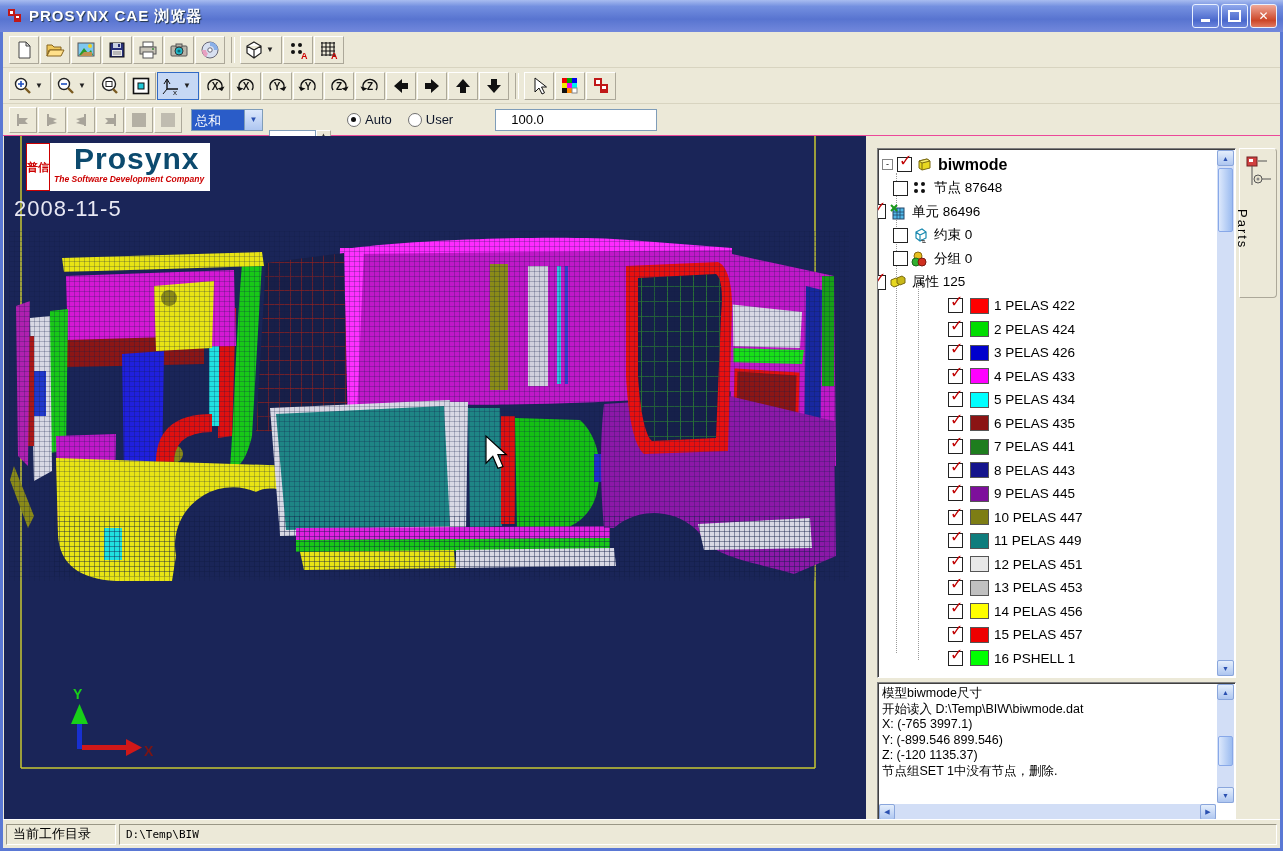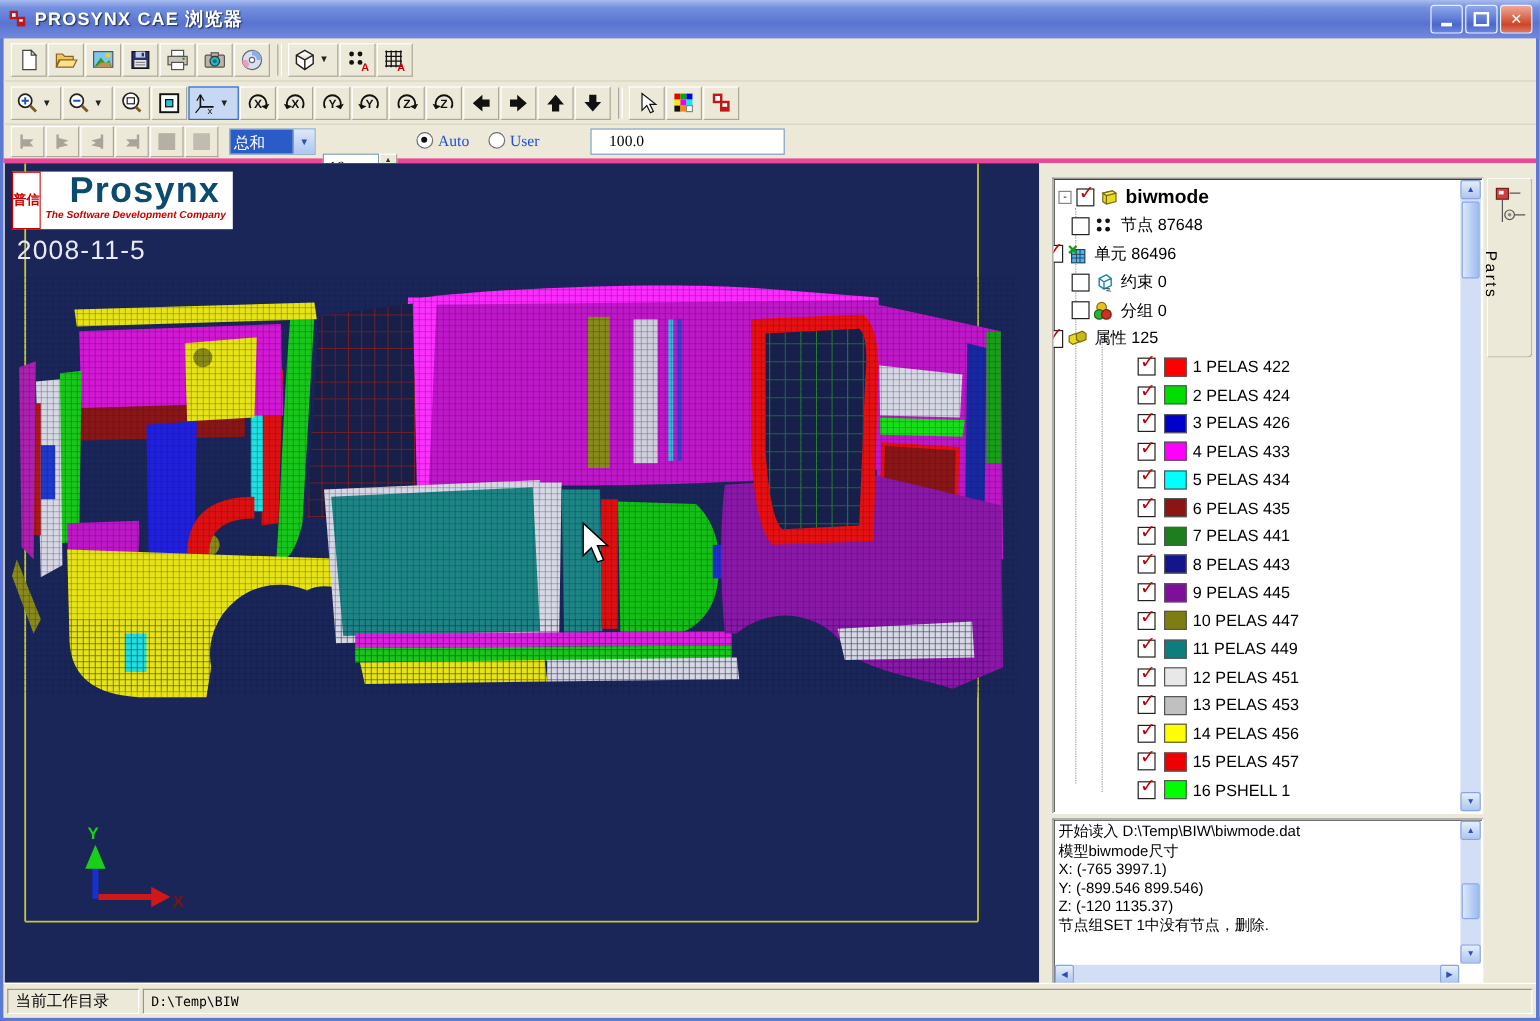--- a/index.html
+++ b/index.html
@@ -17,49 +17,49 @@
     background:linear-gradient(180deg,#8fa8ec,#4a68cc 70%,#6a84dc);color:#fff;
     display:flex;align-items:center;justify-content:center;font-size:12px;font-weight:bold;}
   .wbtn.close{background:linear-gradient(180deg,#f0a898,#cc4628 70%,#e07860);}
   .wbtn .maxglyph{width:9px;height:8px;border:2px solid #fff;display:block;}
   .wbtn .minglyph{width:9px;height:3px;background:#fff;display:block;margin-top:9px;}
   
   .tbrow{position:absolute;left:0;right:0;display:flex;align-items:center;padding-left:6px;
     border-bottom:1px solid #d8d4c0;box-sizing:border-box;}
   .tb1{top:32px;height:36px;}
   .tb2{top:68px;height:36px;}
-  .tb3{top:104px;height:32px;border-bottom:4px solid #ec4899;font-family:Liberation Serif, serif;}
+  .tb3{top:104px;height:32px;border-bottom:1px solid #ec4899;}
   .tbtn{width:30px;height:28px;background:#ece9d8;border:1px solid;border-color:#fff #aca899 #aca899 #fff;
     display:flex;align-items:center;justify-content:center;flex:none;margin-right:1px;box-sizing:border-box;}
   .tbtn svg{display:block;}
   .tbtn.drop{width:42px;justify-content:flex-start;padding-left:3px;}
   .tbtn.drop .dn{margin-left:2px;font-size:8px;color:#222;}
   .tbtn.toggled{background:#c6d8f4;border-color:#316ac5;}
   .tbtn.small{width:28px;height:26px;}
   .tbsep{width:2px;height:26px;border-left:1px solid #aca899;border-right:1px solid #fff;margin:0 5px;flex:none;}
   
   .combo{width:72px;height:22px;background:#fff;border:1px solid #7f9db9;display:flex;flex:none;margin-left:8px;box-sizing:border-box;}
   .combo .sel{flex:1;background:#2a5cc8;color:#fff;font-size:13px;padding:2px 3px;}
   .combo .cbtn{width:17px;background:linear-gradient(180deg,#dce8fc,#aec6f0);border-left:1px solid #7f9db9;
     display:flex;align-items:center;justify-content:center;font-size:8px;color:#2a50b0;}
   .spin{width:62px;height:22px;display:flex;flex:none;margin-left:6px;margin-top:42px;}
   .spin .sfield{flex:1;background:#fff;border:1px solid #7f9db9;font-size:13px;padding:2px 4px;box-sizing:border-box;}
   .spin .sbtns{width:15px;display:flex;flex-direction:column;}
   .spin .sb{flex:1;background:#ece9d8;border:1px solid;border-color:#fff #aca899 #aca899 #fff;
     font-size:6px;display:flex;align-items:center;justify-content:center;color:#333;box-sizing:border-box;}
-  .radio{display:flex;align-items:flex-start;margin-left:16px;font-size:13px;color:#1d4ed8;flex:none;}
+  .radio{display:flex;align-items:flex-end;margin-left:16px;font-size:13px;color:#0f172a;flex:none;}
   .radio .rb{width:12px;height:12px;border-radius:50%;border:1px solid #707070;background:#fff;margin-right:4px;position:relative;}
   .radio .rb.on::after{content:"";position:absolute;left:3px;top:3px;width:5px;height:5px;border-radius:50%;background:#111;}
   .tfield{width:162px;height:22px;background:#fff;border:1px solid #7f9db9;font-size:13px;padding:2px 15px;
     box-sizing:border-box;margin-left:42px;flex:none;}
   
   .main{position:absolute;left:0;right:0;top:136px;bottom:29px;background:#ece9d8;}
   .viewport{position:absolute;left:1px;top:0;width:862px;bottom:0;background:#1a2558;overflow:hidden;}
   .viewport svg{position:absolute;left:0;top:0;}
-  .vlogo{position:absolute;left:6px;top:7px;display:flex;}
+  .vlogo{position:absolute;left:22px;top:7px;display:flex;}
   .seal{width:22px;height:46px;background:#fff;border:1px solid #c00;color:#c00;font-size:11px;font-weight:bold;
     display:flex;flex-direction:column;align-items:center;justify-content:center;line-height:11px;}
   .logobox{background:#fff;padding:1px 6px 2px 4px;}
   .logoname{font-size:30px;font-weight:bold;color:#0c4a6e;line-height:30px;letter-spacing:1px;margin-left:20px;}
   .logotag{font-size:8.5px;color:#c00;font-style:italic;font-weight:bold;}
   .vdate{position:absolute;left:10px;top:60px;color:#e8e8f4;font-size:22px;letter-spacing:1px;}
   
   .rpanel{position:absolute;left:863px;right:0;top:0;bottom:0;background:#ece9d8;}
   .sunken{background:#fff;border:1px solid;border-color:#808080 #fff #fff #808080;box-shadow:inset 1px 1px 0 #404040;}
   .treebox{position:absolute;left:11px;right:44px;top:12px;height:528px;overflow:hidden;}
@@ -688,22 +688,22 @@
         </div>
         <div class="xpv">
           <div class="xpb" style="top:0;">▲</div>
           <div class="xpthumb" style="top:18px;height:64px;"></div>
           <div class="xpb" style="bottom:0;">▼</div>
         </div>
       </div>
 
       <div class="logbox sunken">
         <div class="logtext" id="logLines">
+            <div>模型biwmode尺寸</div>
             <div>开始读入 D:\Temp\BIW\biwmode.dat</div>
-            <div>模型biwmode尺寸</div>
             <div>X: (-765 3997.1)</div>
             <div>Y: (-899.546 899.546)</div>
             <div>Z: (-120 1135.37)</div>
             <div>节点组SET 1中没有节点，删除.</div>
           </div>
         <div class="xpv" style="bottom:18px;">
           <div class="xpb" style="top:0;">▲</div>
           <div class="xpthumb" style="top:52px;height:30px;"></div>
           <div class="xpb" style="bottom:0;">▼</div>
         </div>

